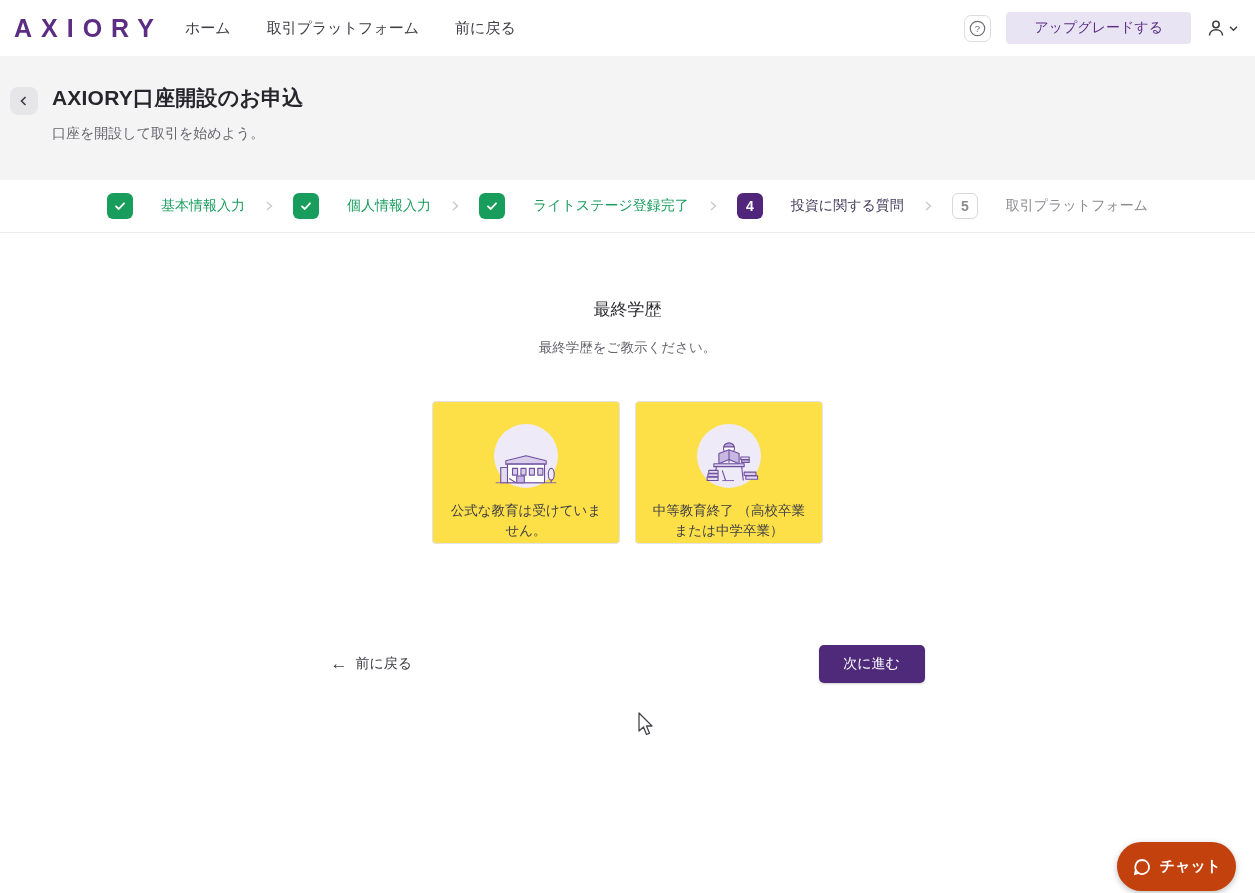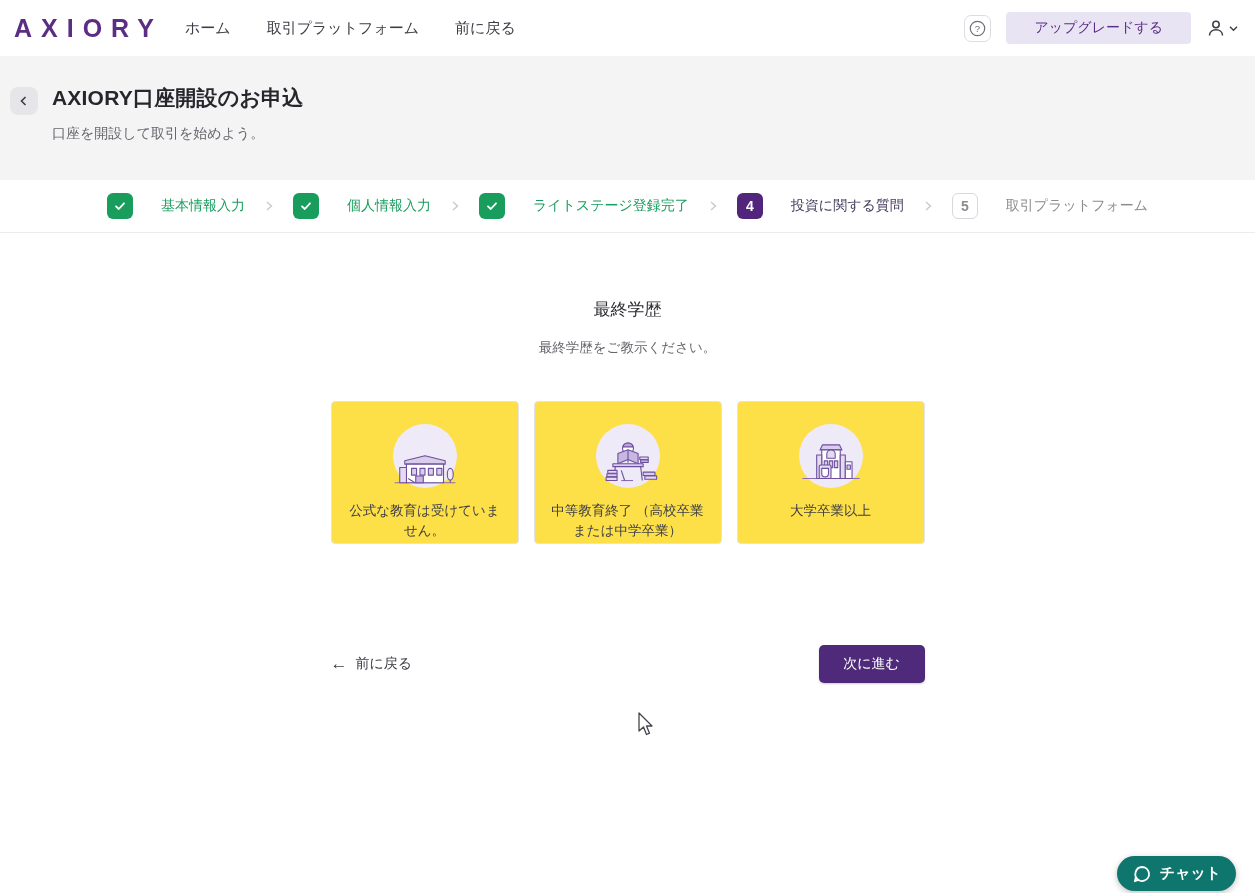--- a/index.html
+++ b/index.html
@@ -56,22 +56,22 @@
   .option-label { font-size:13.5px; color:#3e3e46; line-height:1.5; margin-top:13px; padding:0 16px; }
 
   
   .actions-row { width:594px; margin:101px auto 0; display:flex; align-items:center; justify-content:space-between; }
   .back-link { display:flex; align-items:center; gap:8px; font-size:14px; color:#3d3d45; cursor:pointer; }
   .back-arrow { font-size:17px; color:#3d3d45; }
   .next-btn { width:106px; height:38px; background:#4f2a7a; color:#fff; border:none; border-radius:5px;
               font-size:14px; font-family:inherit; cursor:pointer; box-shadow:0 1px 2px rgba(0,0,0,.2); }
 
   
-  .chat-btn { position:absolute; right:19px; bottom:2px; width:119px; height:35px; border:none;
-              border-radius:25px; background:#0f766e; color:#fff; display:flex; align-items:center;
+  .chat-btn { position:absolute; right:19px; bottom:2px; width:119px; height:49px; border:none;
+              border-radius:25px; background:#c2410c; color:#fff; display:flex; align-items:center;
               justify-content:center; gap:8px; font-size:15px; font-weight:700; font-family:inherit;
               cursor:pointer; box-shadow:0 2px 6px rgba(0,0,0,.25); }
 
   
   .cursor { position:absolute; left:638px; top:712px; pointer-events:none; }
 
   svg { display:block; }
 </style>
 </head>
 <body>
@@ -226,40 +226,20 @@
           <rect x="53" y="23.5" width="9" height="3" fill="#d9cdeb"></rect>
           <rect x="56" y="38" width="14" height="4" fill="#d9cdeb"></rect>
           <rect x="58" y="42.5" width="14" height="4" fill="#e4dbf1"></rect>
           <line x1="30" y1="48" x2="44" y2="48" stroke="#8a6cb5"></line>
           <path d="M30 36 L34 48"></path>
         </svg>
       </div>
       <div class="option-label">中等教育終了 （高校卒業または中学卒業）</div>
     </div>
 
-    <div class="option-card">
-      <div class="illus-circle">
-        <svg width="76" height="56" viewBox="0 0 76 56" fill="none" stroke="#6d4f9e" stroke-width="1.3" stroke-linejoin="round">
-          <line x1="4" y1="50" x2="72" y2="50" stroke="#8a6cb5"></line>
-          <polygon points="28,10 48,10 51,16 25,16" fill="#d9cdeb"></polygon>
-          <rect x="27" y="16" width="22" height="34" fill="#ffffff"></rect>
-          <path d="M33 26 v-5 a5 5 0 0 1 10 0 v5 z" fill="#e4dbf1"></path>
-          <rect x="30" y="29" width="4" height="8" fill="#d9cdeb"></rect>
-          <rect x="36" y="29" width="4" height="8" fill="#d9cdeb"></rect>
-          <rect x="42" y="29" width="4" height="8" fill="#d9cdeb"></rect>
-          <rect x="21" y="22" width="6" height="28" fill="#e4dbf1"></rect>
-          <rect x="49" y="22" width="6" height="28" fill="#e4dbf1"></rect>
-          <rect x="55" y="30" width="8" height="20" fill="#ffffff"></rect>
-          <rect x="57" y="34" width="4" height="5" fill="#d9cdeb"></rect>
-          <rect x="24" y="34" width="14" height="16" rx="1.5" fill="#e4dbf1"></rect>
-          <path d="M27 38 h8 v6 a4 4 0 0 1 -8 0 z" fill="#ffffff"></path>
-        </svg>
-      </div>
-      <div class="option-label">大学卒業以上</div>
-    </div>
 
   </div>
 
   <div class="actions-row">
     <div class="back-link">
       <span class="back-arrow">←</span>
       <span>前に戻る</span>
     </div>
     <button class="next-btn">次に進む</button>
   </div>

